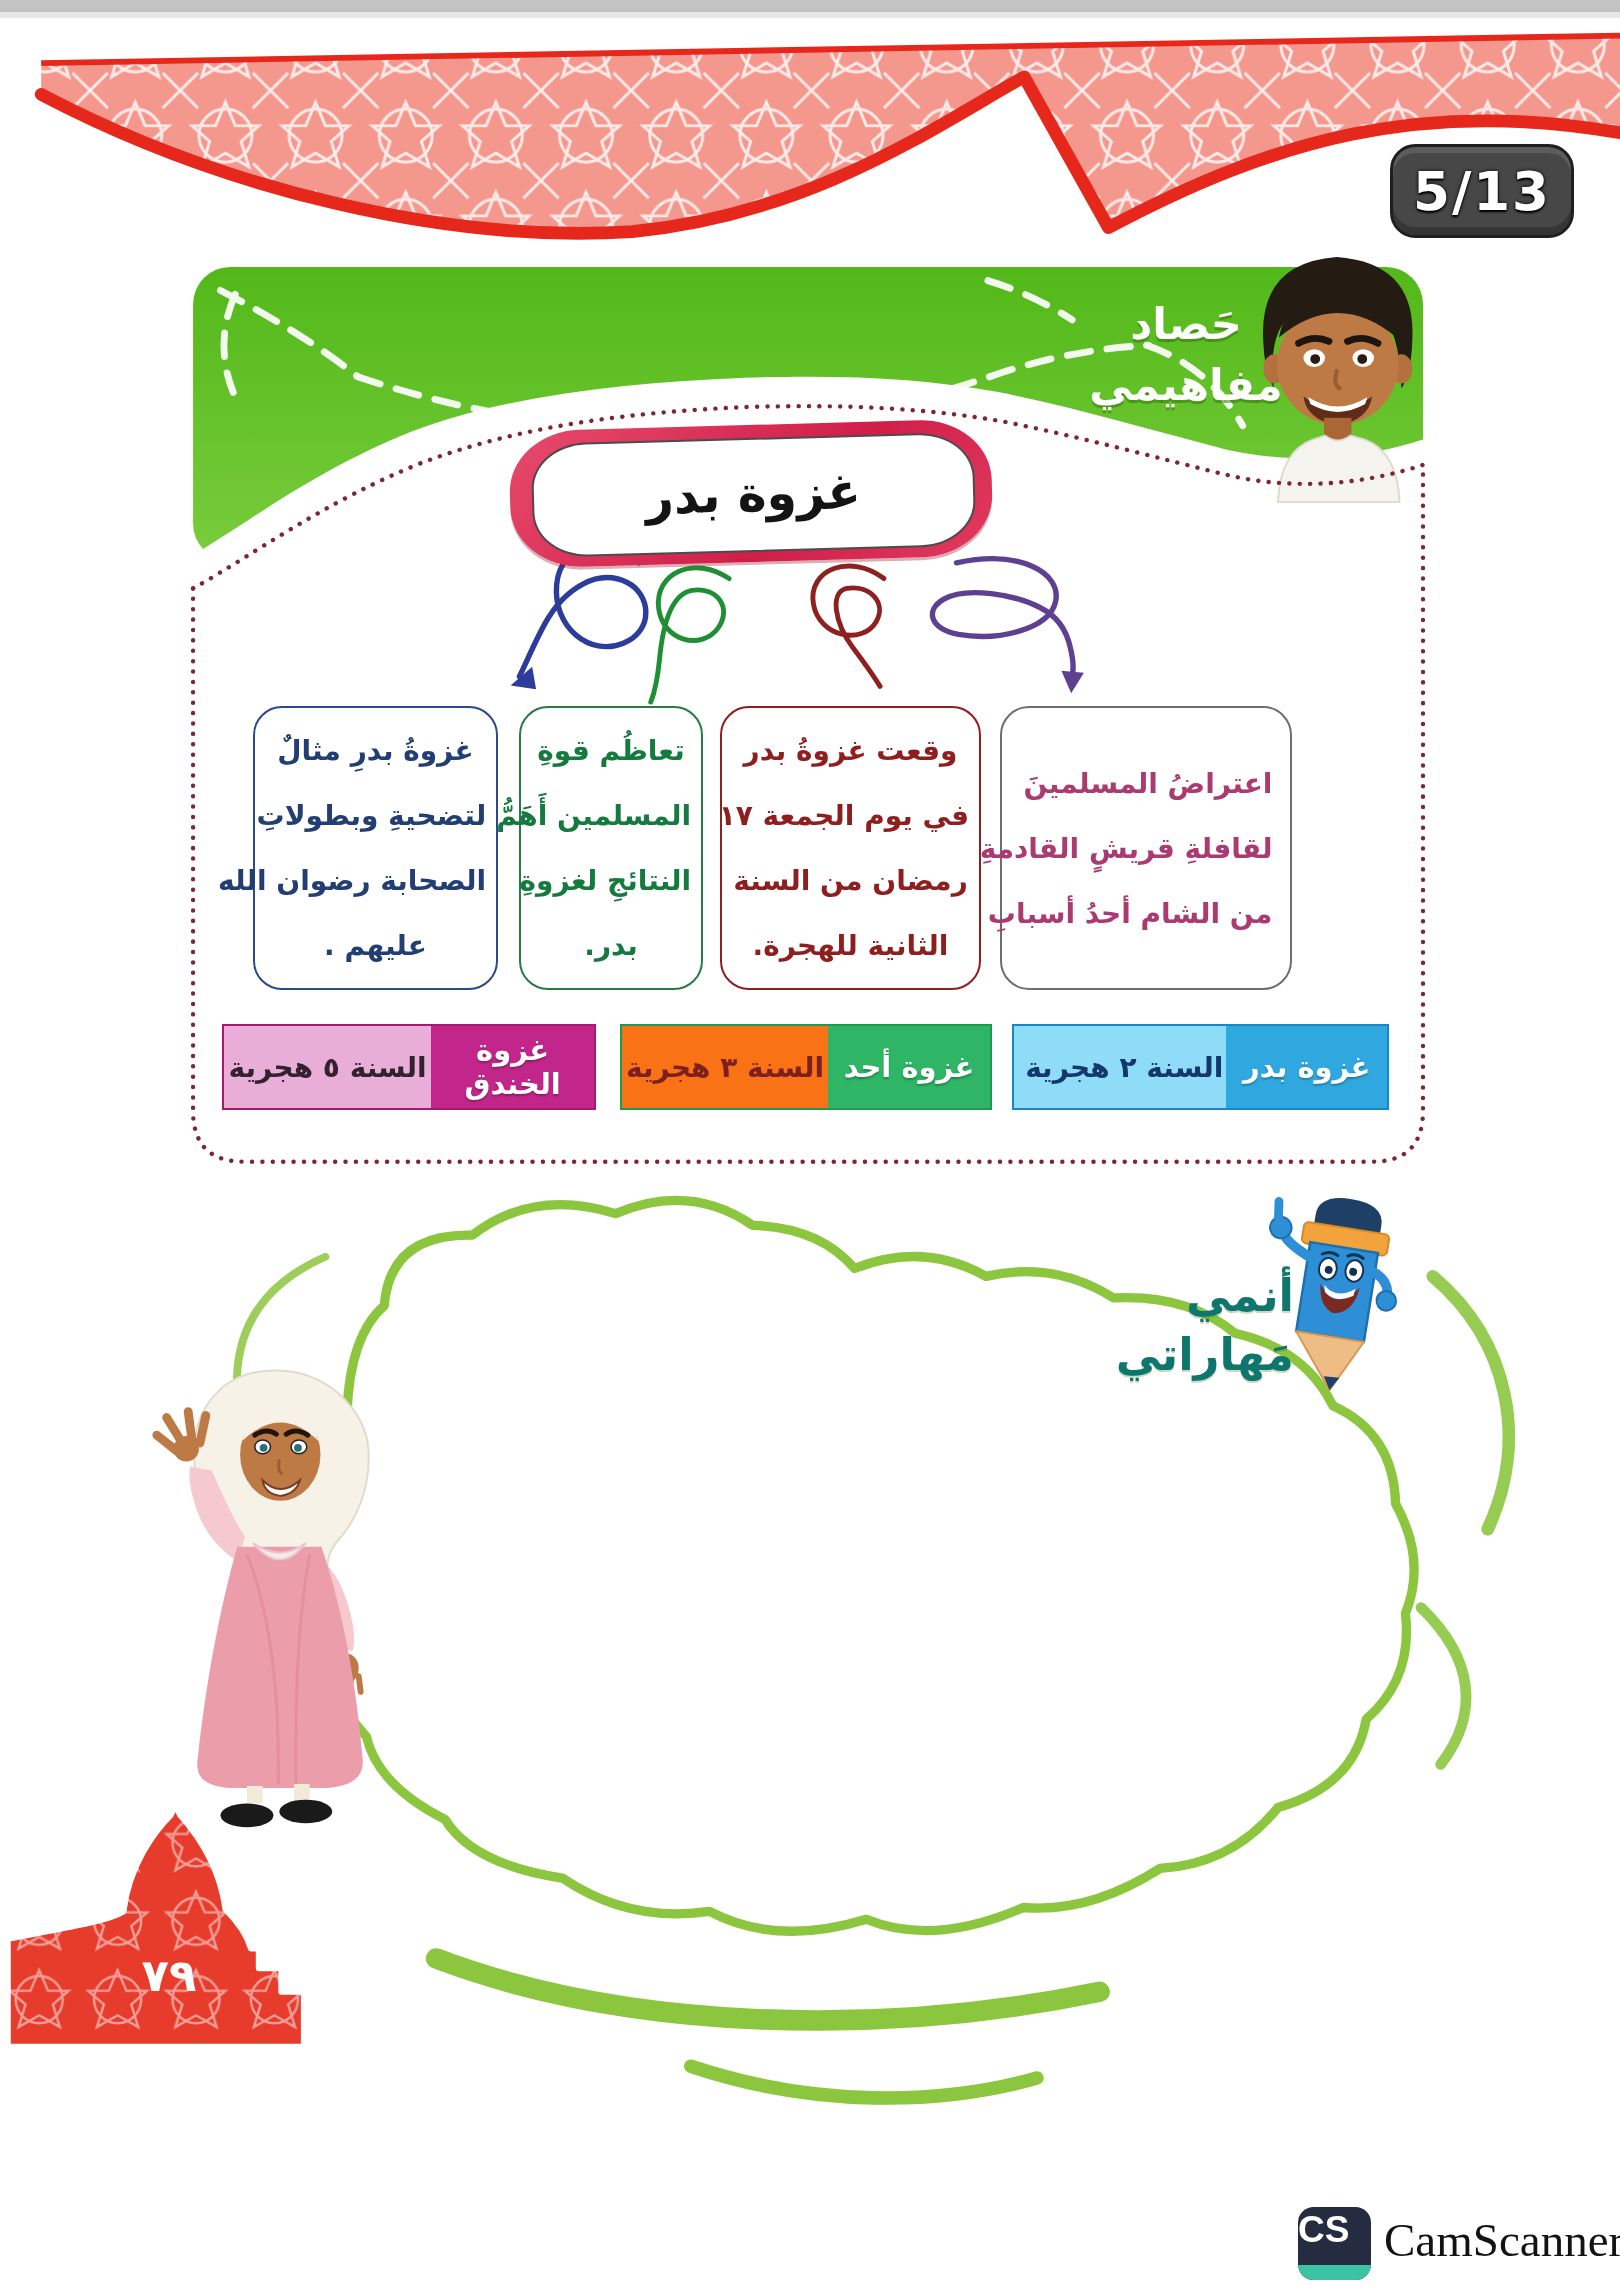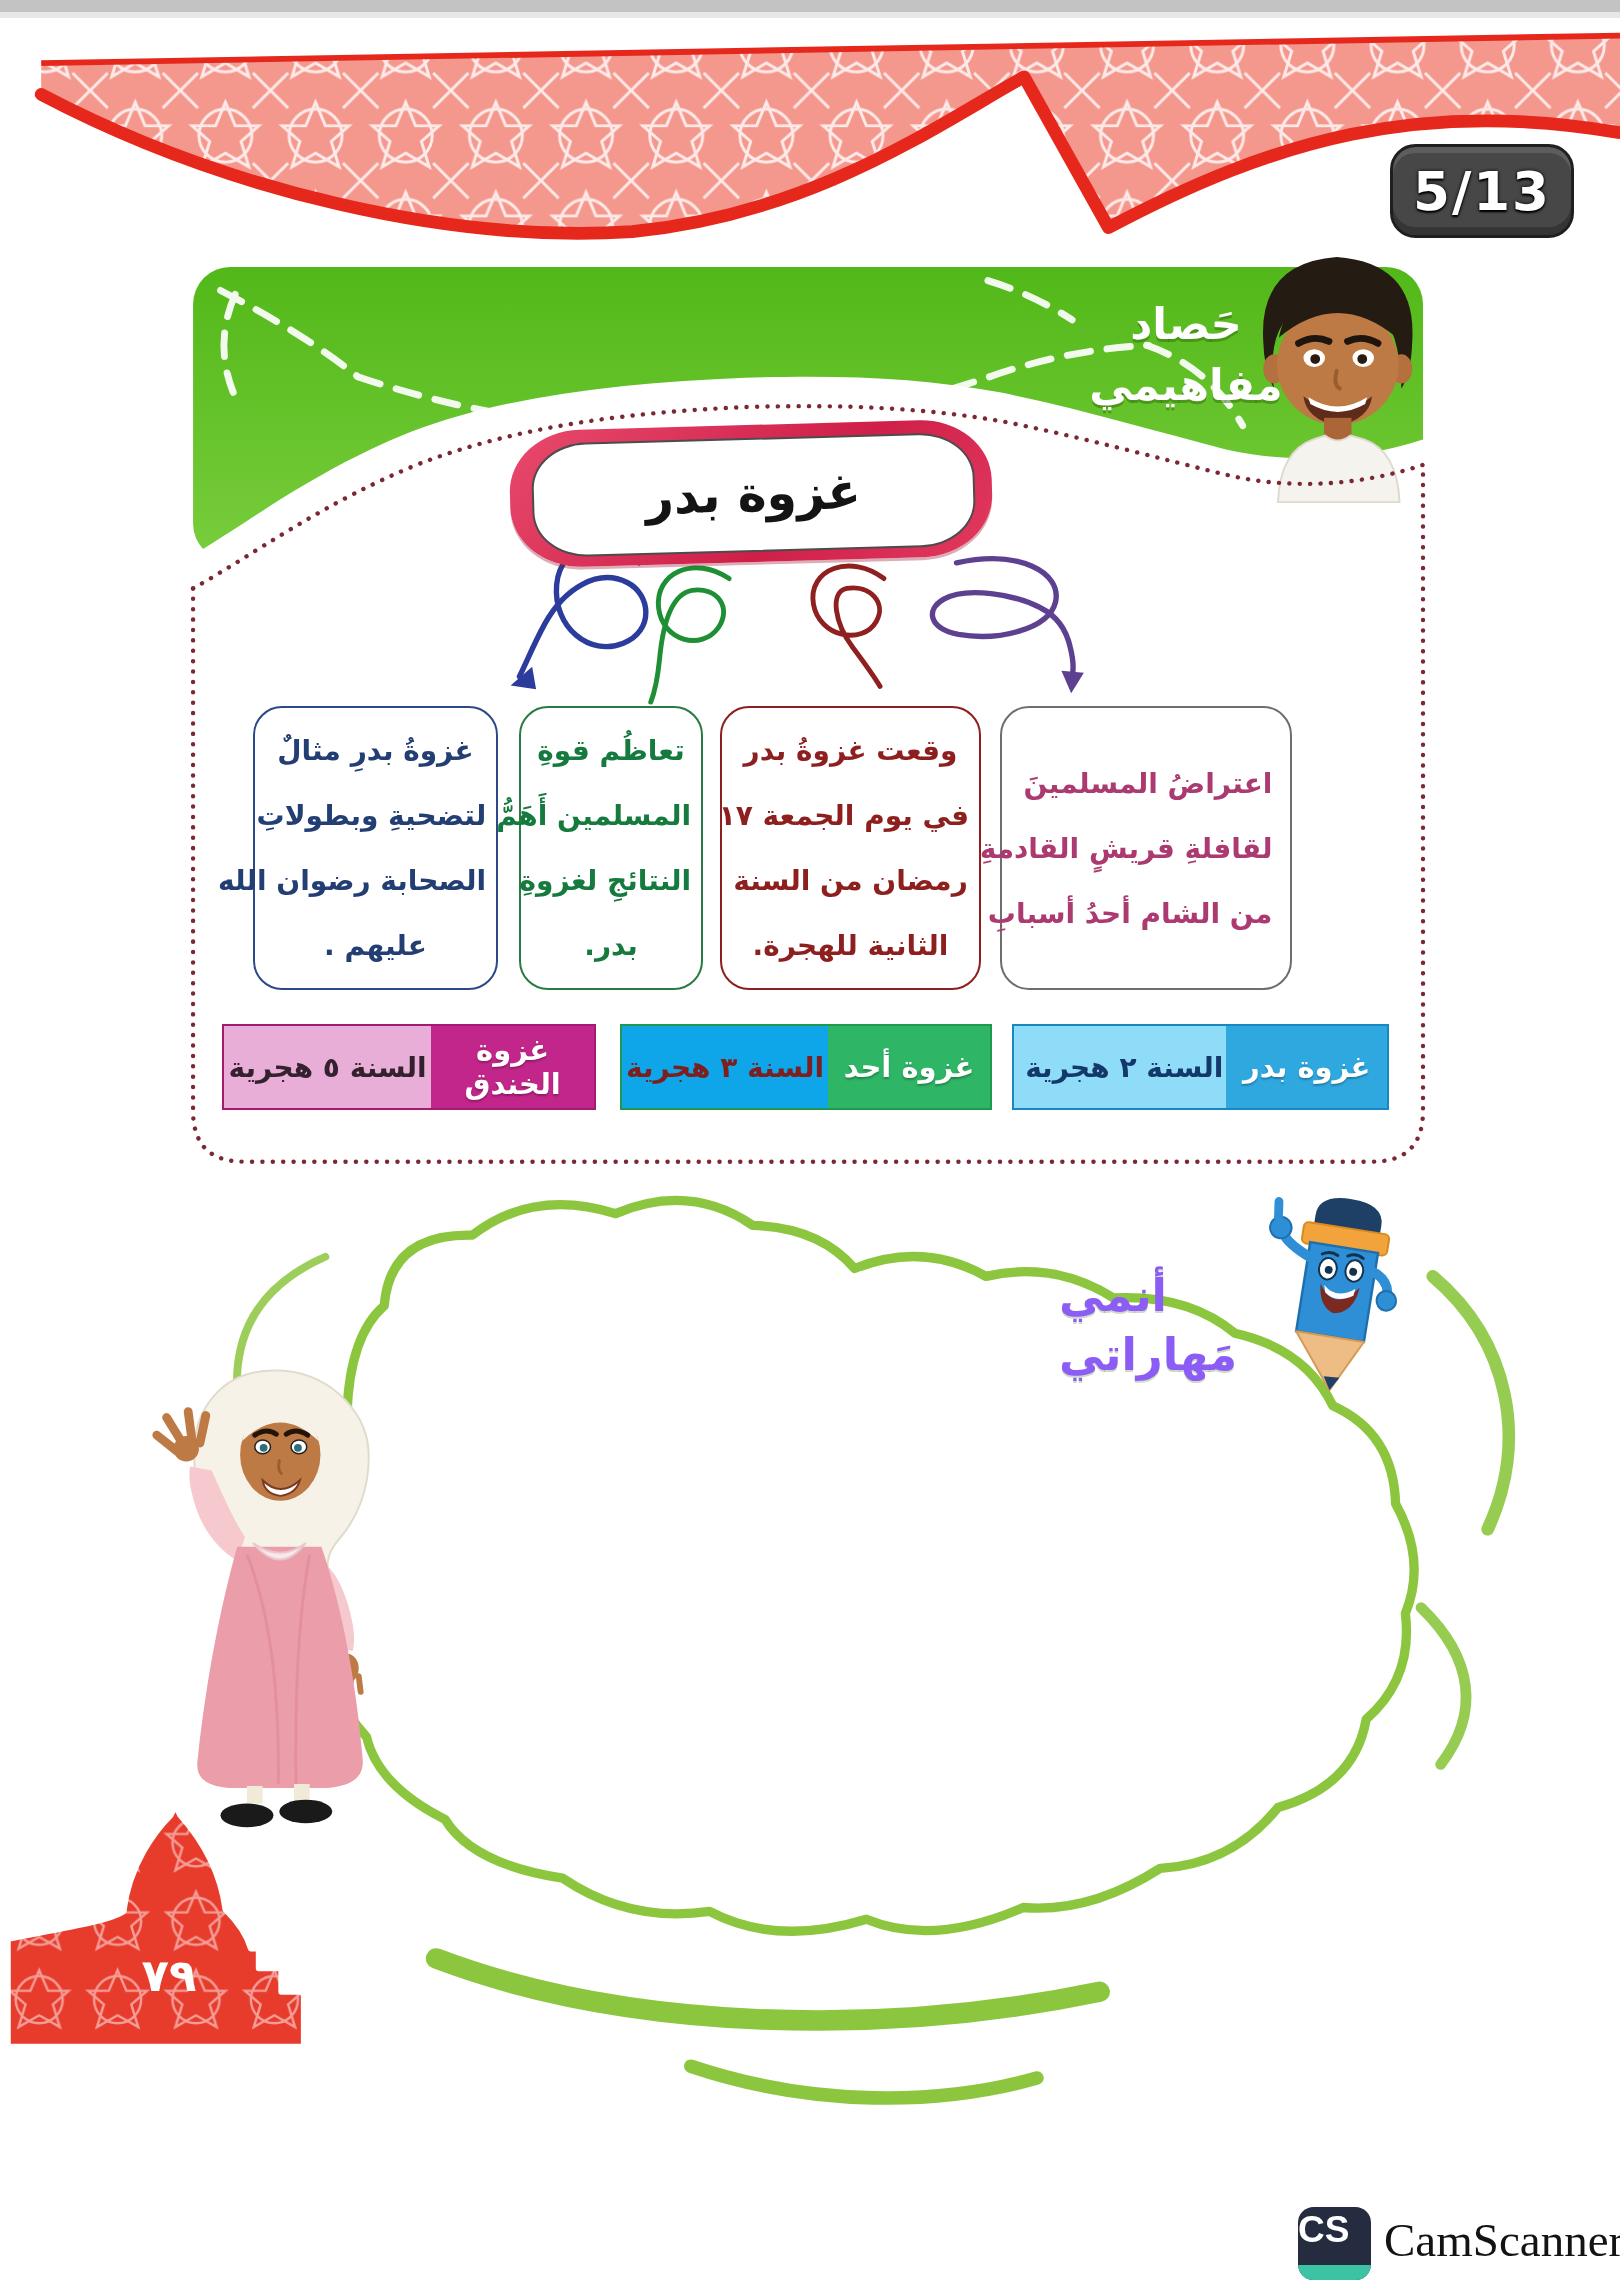--- a/index.html
+++ b/index.html
@@ -34,21 +34,21 @@
   .cline{line-height:65px;font-size:28px;font-weight:700;text-align:center;white-space:nowrap;}
   .card.align-right .cline{text-align:right;padding-right:7.8px;}
 
   
   .tbar{position:absolute;top:1024px;height:86px;display:flex;border:2.9px solid;box-sizing:border-box;z-index:2;}
   .tyear{flex:56 0 0;display:flex;align-items:center;justify-content:center;font-weight:700;font-size:28px;direction:rtl;}
   .tbattle{flex:44 0 0;display:flex;align-items:center;justify-content:center;font-weight:700;font-size:29px;
         color:#fff;direction:rtl;text-shadow:0 2px 2px rgba(0,0,0,.25);}
 
   
-  .skills{left:1059px;top:1266px;width:235px;text-align:left;color:#8b5cf6;font-weight:800;
+  .skills{left:1059px;top:1266px;width:235px;text-align:right;color:#0f766e;font-weight:800;
         font-size:45px;line-height:59px;direction:rtl;text-shadow:0 2px 0 rgba(60,110,20,.25);}
 
   
   .pagenum{left:125px;top:1949px;width:88px;text-align:center;color:#fff;font-size:45px;font-weight:700;}
 
   
   .cs-logo{left:1298px;top:2207px;width:73px;height:73px;background:#262c40;border-radius:15.7px;overflow:hidden;}
   .cs-logo .cs-txt{position:absolute;left:0;top:2px;width:100%;text-align:left;color:#fff;
         font-weight:800;font-size:37px;font-family:"Liberation Sans",sans-serif;}
   .cs-logo .cs-strip{position:absolute;left:0;bottom:0;width:100%;height:14.7px;background:#3bc3a3;}
@@ -274,21 +274,21 @@
     <div class="cline">لتضحيةِ وبطولاتِ</div>
     <div class="cline">الصحابة رضوان الله</div>
     <div class="cline">عليهم .</div>
   </div>
 
   <div class="tbar" style="left: 1012px; width: 377px; border-color: rgb(24, 135, 194);">
     <div class="tyear" style="background: rgb(142, 220, 248); color: rgb(20, 56, 107); padding-left: 8px;">السنة ٢ هجرية</div>
     <div class="tbattle" style="background: rgb(47, 168, 224);">غزوة بدر</div>
   </div>
   <div class="tbar" style="left: 620px; width: 372px; border-color: rgb(29, 154, 80);">
-    <div class="tyear" style="background: #0ea5e9; color: rgb(125, 31, 31);">السنة ٣ هجرية</div>
+    <div class="tyear" style="background: #f97316; color: rgb(125, 31, 31);">السنة ٣ هجرية</div>
     <div class="tbattle" style="background: rgb(46, 181, 101);">غزوة أحد</div>
   </div>
   <div class="tbar" style="left: 222px; width: 374px; border-color: rgb(162, 26, 114); text-align: center;">
     <div class="tyear" style="background: rgb(233, 174, 216); color: rgb(51, 34, 46);">السنة ٥ هجرية</div>
     <div class="tbattle" style="background: rgb(194, 38, 138);">غزوة الخندق</div>
   </div>
 
   <div class="overlay skills">
     <div>أنمي</div>
     <div>مَهاراتي</div>

